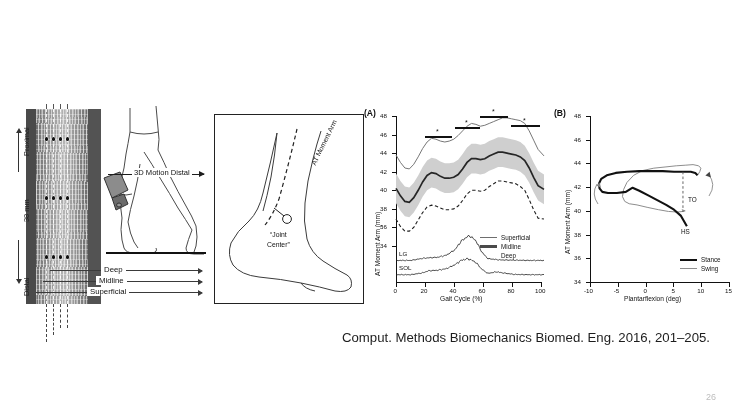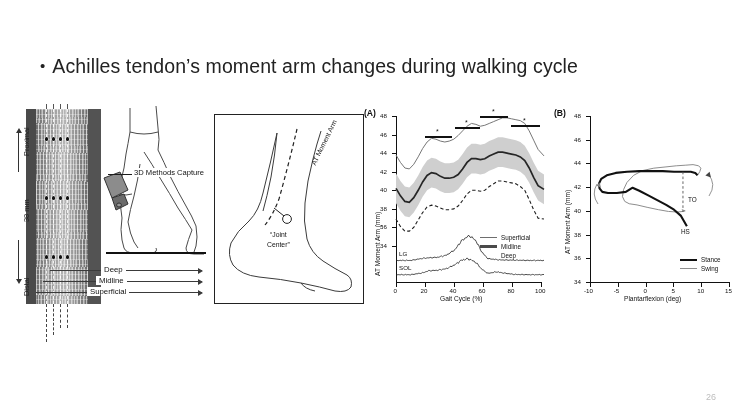--- a/index.html
+++ b/index.html
@@ -98,23 +98,20 @@
   .sw-swing{border-top:1px solid #8e8e8e;}
 
   .emglbl{position:absolute;font-size:6.2px;color:#111;}
   .annot{position:absolute;font-size:6.4px;color:#111;}
 </style>
 </head>
 <body>
 
 <div id="slide">
 
-  <div class="bullet">
-    <span class="dot">•</span><span>Achilles tendon’s moment arm changes during walking cycle</span>
-  </div>
 
   <div class="figure">
 
     <div class="us-wrap">
 
       <div class="us-topticks">
         <i style="left:20px"></i>
           <i style="left:27px"></i>
           <i style="left:34px"></i>
           <i style="left:41px"></i>
@@ -172,21 +169,21 @@
           <path d="M86 142 Q86 148 94 148 L104 148"></path>
           <path d="M20 88 Q26 90 32 88"></path>
         </g>
         <g stroke="#333" stroke-width="1">
           <path d="M4 72 L20 66 L28 84 L12 92 Z" fill="#8c8c8c"></path>
           <path d="M12 92 L24 88 L28 98 L16 104 Z" fill="#6b6b6b"></path>
           <ellipse cx="19" cy="99" rx="2.4" ry="2" fill="#999"></ellipse>
         </g>
       </svg>
       <div class="mcap-arrow"></div>
-      <div class="mcap-label">3D Methods Capture</div>
+      <div class="mcap-label">3D Motion Distal</div>
       <div class="ground"></div>
 
       <div class="lbl-row" style="left:46px;top:166px;width:152px"></div>
       <div class="lbl-txt" style="left:97px;top:161px">Deep</div>
 
       <div class="lbl-row" style="left:39px;top:177px;width:159px"></div>
       <div class="lbl-txt" style="left:92px;top:172px">Midline</div>
 
       <div class="lbl-row" style="left:32px;top:188px;width:166px"></div>
       <div class="lbl-txt" style="left:83px;top:183px">Superficial</div>
@@ -350,15 +347,16 @@
         </div>
         <div class="row">
           <span class="sw sw-swing"></span>
           <span>Swing</span>
         </div>
       </div>
     </div>
 
   </div>
 
+  <div class="citation">Comput. Methods Biomechanics Biomed. Eng. 2016, 201–205.</div>
   <div class="pagenum">26</div>
 
 </div>
 
 </body></html>

